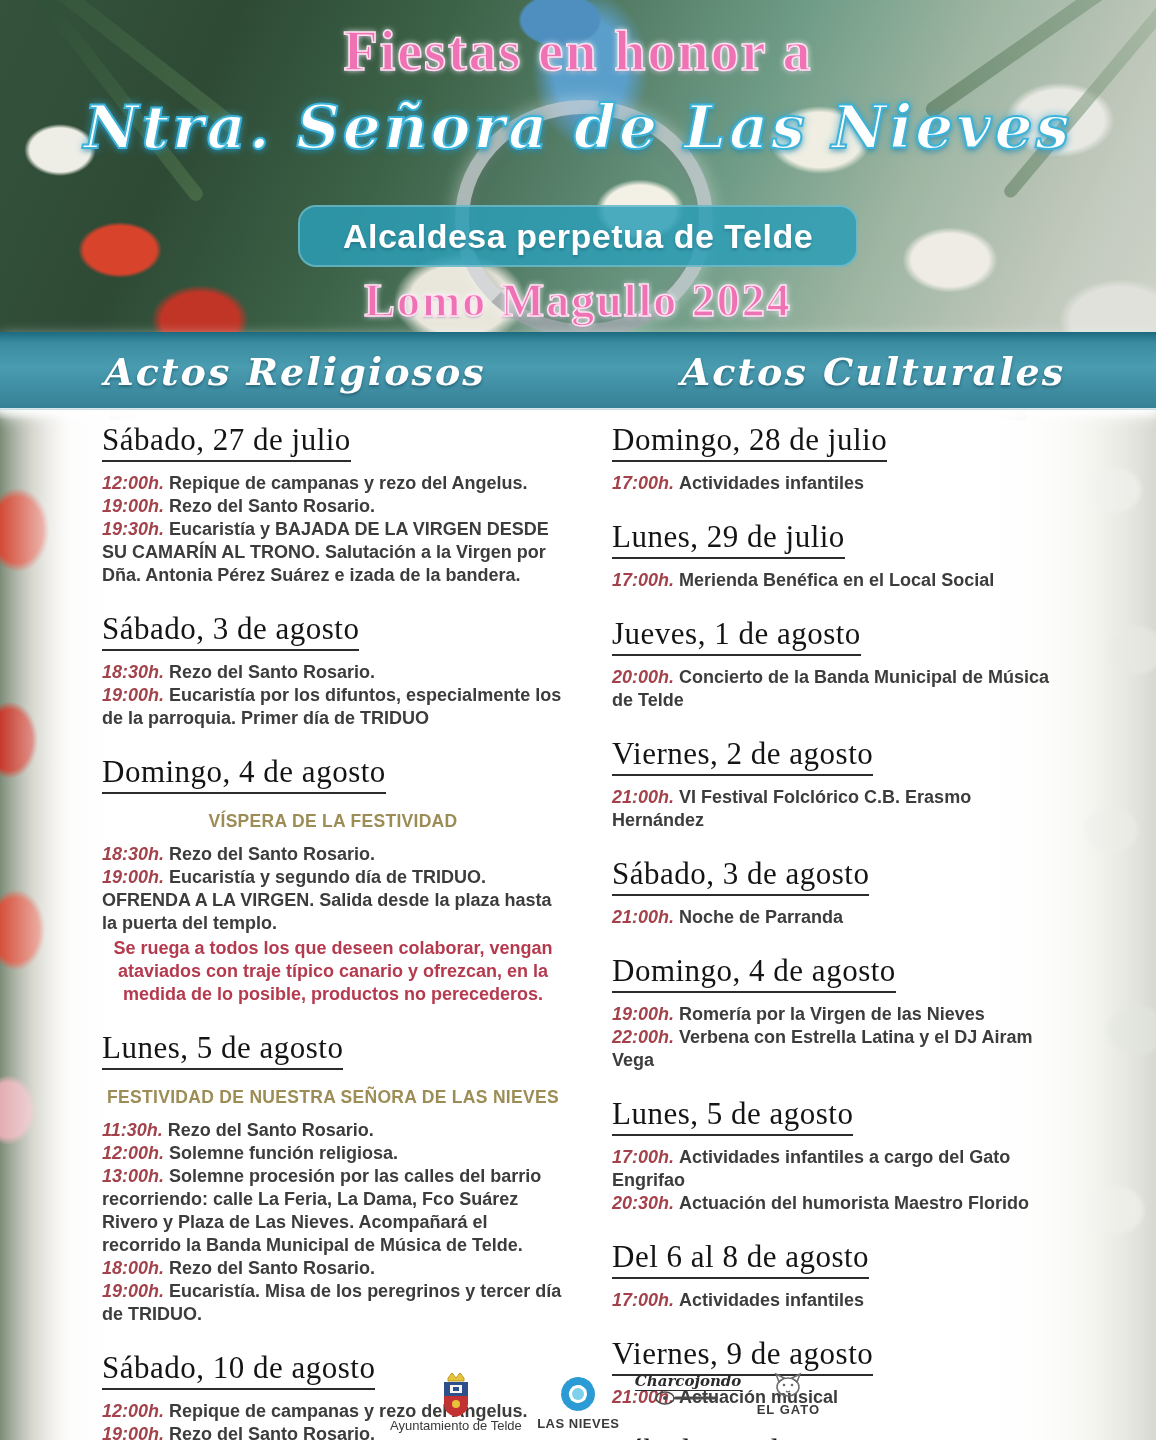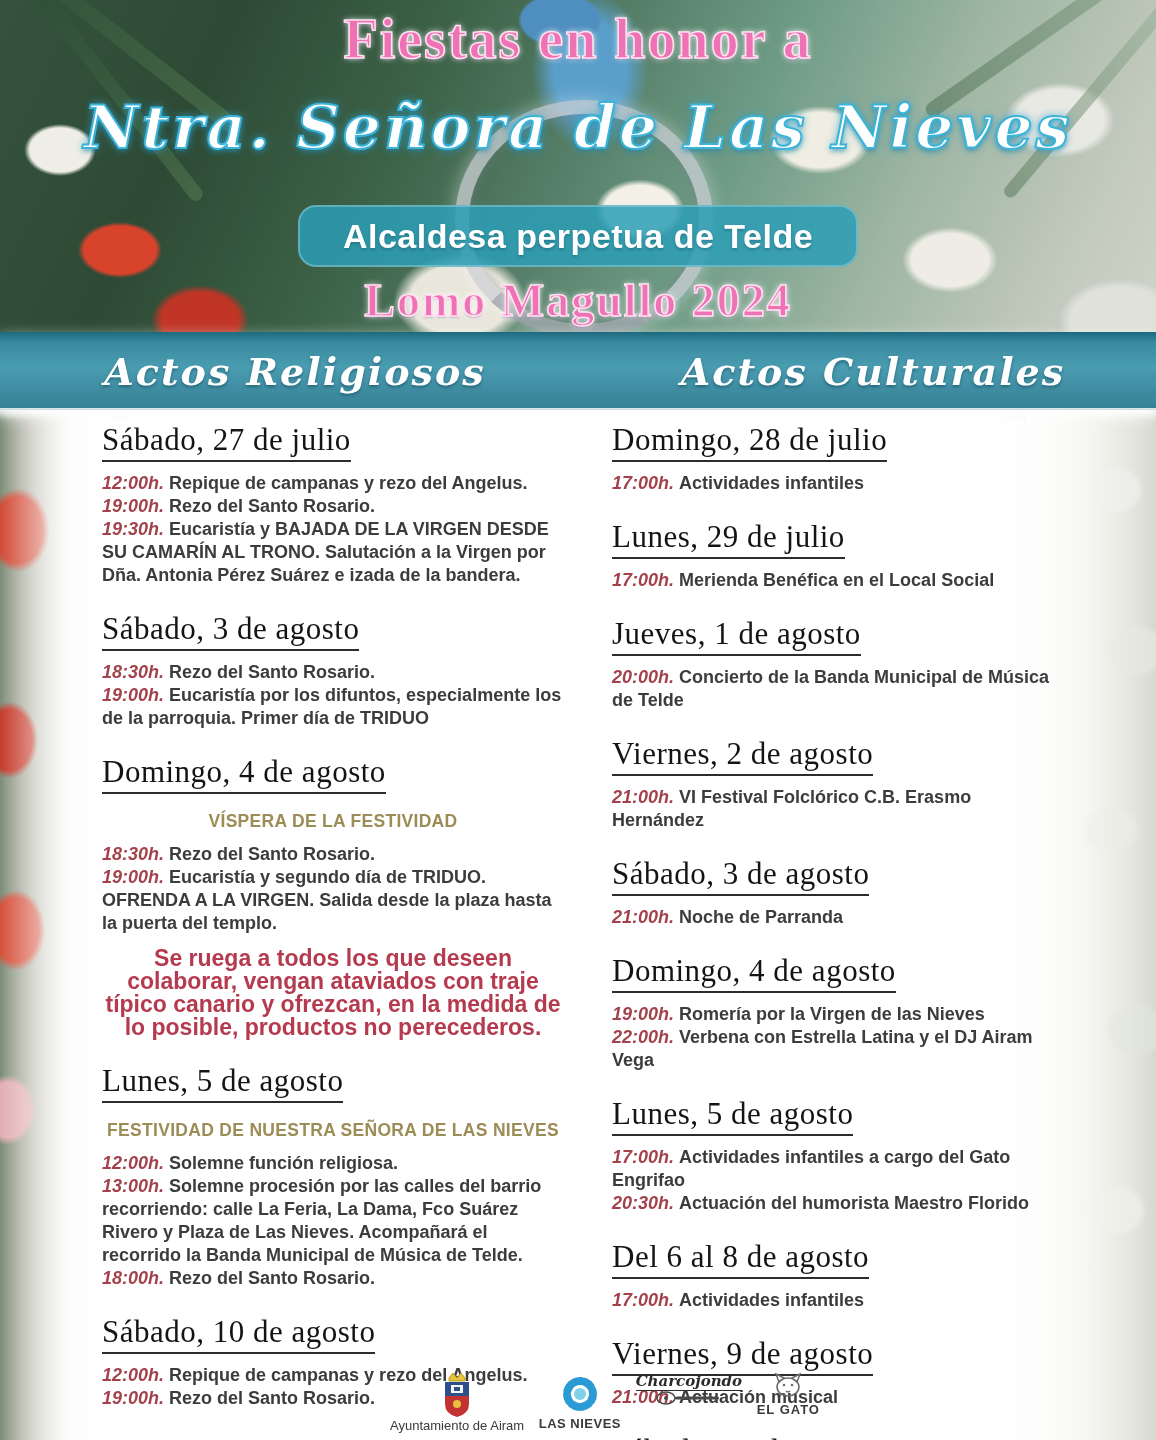--- a/index.html
+++ b/index.html
@@ -54,21 +54,21 @@
       radial-gradient(44px 38px at 90px 800px, #e6e6de 0 55%, rgba(230,230,222,0) 70%),
       linear-gradient(270deg,#cfd2c8 0%, #e3e3da 35%, #f3f2ec 75%, #fbfaf7 100%);
   }
   
   .hdr{position:absolute;width:100%;text-align:center;z-index:5;}
   .title-pink{
     font-family:"Liberation Serif", serif;font-weight:bold;
     color:#ee72b4;-webkit-text-stroke:1.5px #ffe3f2;
     text-shadow:0 0 6px #ffffff,0 2px 2px rgba(120,80,140,.45);
   }
-  .t1{top:7px;font-size:56px;letter-spacing:2px;}
+  .t1{top:19px;font-size:56px;letter-spacing:2px;}
   .t2{
     top:92px;font-size:60px;font-family:"DejaVu Serif", serif;font-style:italic;font-weight:bold;
     color:#ffffff;-webkit-text-stroke:2px #3cb4da;
     text-shadow:0 0 10px #2fa6cf,0 3px 4px rgba(30,110,140,.5);letter-spacing:3px;
   }
   .banner{
     position:absolute;left:298px;top:205px;width:560px;height:62px;z-index:5;
     background:rgba(44,157,182,.85);border-radius:18px;
     display:flex;align-items:center;justify-content:center;
     box-shadow:0 0 0 2px rgba(255,255,255,.25) inset;
@@ -106,22 +106,22 @@
   }
   .section:first-child .date{margin-top:0;}
   .subtitle{
     color:#9c8c55;font-weight:bold;font-size:17.5px;text-align:center;
     margin:6px 0 10px 0;line-height:1.3;letter-spacing:.3px;
   }
   .events{font-size:18px;font-weight:bold;color:#3c3c3c;line-height:23px;}
   .event{margin:0;}
   .time{color:#a3424b;font-style:italic;}
   .note{
-    color:#b53a4e;font-weight:bold;font-size:23px;line-height:23px;
-    text-align:center;margin-top:12px;
+    color:#b53a4e;font-weight:bold;font-size:18px;line-height:23px;
+    text-align:center;margin-top:2px;
   }
   
   .logos{
     position:absolute;left:390px;top:1372px;width:430px;z-index:6;
     display:flex;align-items:flex-start;justify-content:space-between;
   }
   .logo{display:flex;flex-direction:column;align-items:center;gap:0;}
   .logo .cap{font-size:13px;color:#3a3a3a;}
   .cap-nieves{font-weight:bold;font-size:9px;color:#1d3f5e;letter-spacing:.5px;}
   .cap-gato{font-weight:bold;font-size:11px;color:#8b2f3f;letter-spacing:1px;}
@@ -188,23 +188,25 @@
             <div class="event"><span class="time">18:30h. </span><span class="etext">Rezo del Santo Rosario.</span></div>
             <div class="event"><span class="time">19:00h. </span><span class="etext">Eucaristía y segundo día de TRIDUO. OFRENDA A LA VIRGEN. Salida desde la plaza hasta la puerta del templo.</span></div>
           </div>
     <div class="note">Se ruega a todos los que deseen colaborar, vengan ataviados con traje típico canario y ofrezcan, en la medida de lo posible, productos no perecederos.</div>
   </div>
 
   <div class="section">
     <div><span class="date">Lunes, 5 de agosto</span></div>
     <div class="subtitle">FESTIVIDAD DE NUESTRA SEÑORA DE LAS NIEVES</div>
     <div class="events">
+            <div class="event"><span class="time">11:30h. </span><span class="etext">Rezo del Santo Rosario.</span></div>
             <div class="event"><span class="time">12:00h. </span><span class="etext">Solemne función religiosa.</span></div>
             <div class="event"><span class="time">13:00h. </span><span class="etext">Solemne procesión por las calles del barrio recorriendo: calle La Feria, La Dama, Fco Suárez Rivero y Plaza de Las Nieves. Acompañará el recorrido la Banda Municipal de Música de Telde.</span></div>
             <div class="event"><span class="time">18:00h. </span><span class="etext">Rezo del Santo Rosario.</span></div>
+            <div class="event"><span class="time">19:00h. </span><span class="etext">Eucaristía. Misa de los peregrinos y tercer día de TRIDUO.</span></div>
           </div>
 
   </div>
 
   <div class="section">
     <div><span class="date">Sábado, 10 de agosto</span></div>
 
     <div class="events">
             <div class="event"><span class="time">12:00h. </span><span class="etext">Repique de campanas y rezo del Angelus.</span></div>
             <div class="event"><span class="time">19:00h. </span><span class="etext">Rezo del Santo Rosario.</span></div>
@@ -309,21 +311,21 @@
 <div class="logos">
   <div class="logo">
     <svg width="40" height="46" viewBox="0 0 40 46">
       <path d="M12 6 l4 -5 4 5 4 -5 4 5 v3 h-16z" fill="#e8c23a" stroke="#b99a20" stroke-width="1"></path>
       <path d="M8 10 h24 v14 h-24z" fill="#2d4f8a"></path>
       <rect x="14" y="13" width="12" height="8" fill="#f5f5f5"></rect>
       <rect x="17" y="15" width="6" height="4" fill="#2d4f8a"></rect>
       <path d="M8 24 h24 v8 q0 10 -12 13 q-12 -3 -12 -13z" fill="#c23232"></path>
       <circle cx="20" cy="32" r="4" fill="#e8c23a"></circle>
     </svg>
-    <span class="cap">Ayuntamiento de Airam</span>
+    <span class="cap">Ayuntamiento de Telde</span>
   </div>
   <div class="logo">
     <svg width="44" height="44" viewBox="0 0 44 44">
       <circle cx="22" cy="22" r="13" fill="none" stroke="#2a9bd4" stroke-width="8" stroke-dasharray="7 4" stroke-linecap="round"></circle>
       <circle cx="22" cy="22" r="6" fill="#7fd0ea"></circle>
     </svg>
     <span class="cap cap-nieves">LAS NIEVES</span>
   </div>
   <div class="logo">
     <span class="charco-script">Charcojondo</span>

